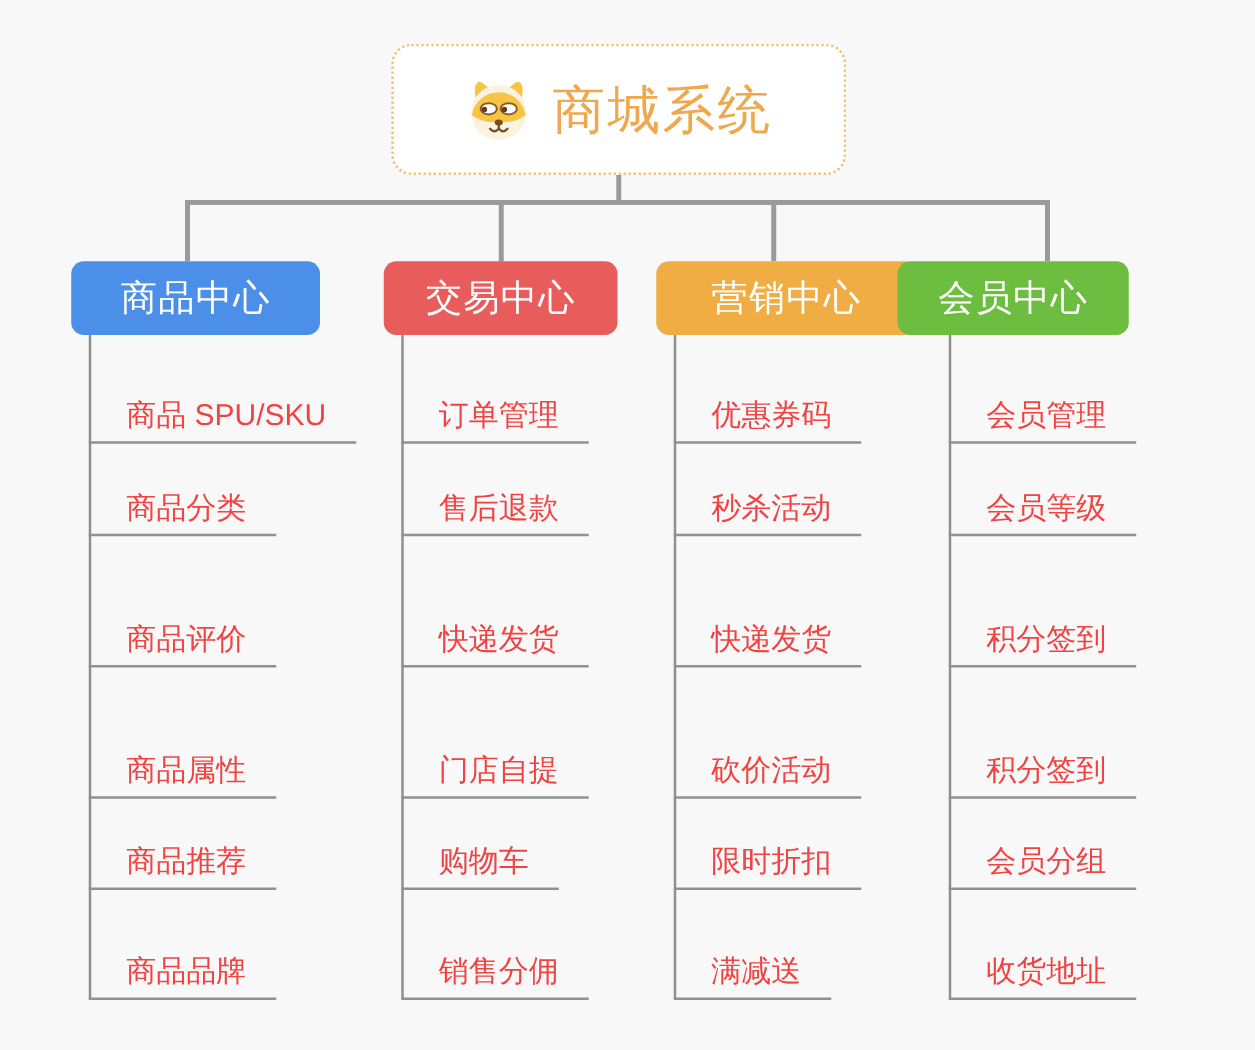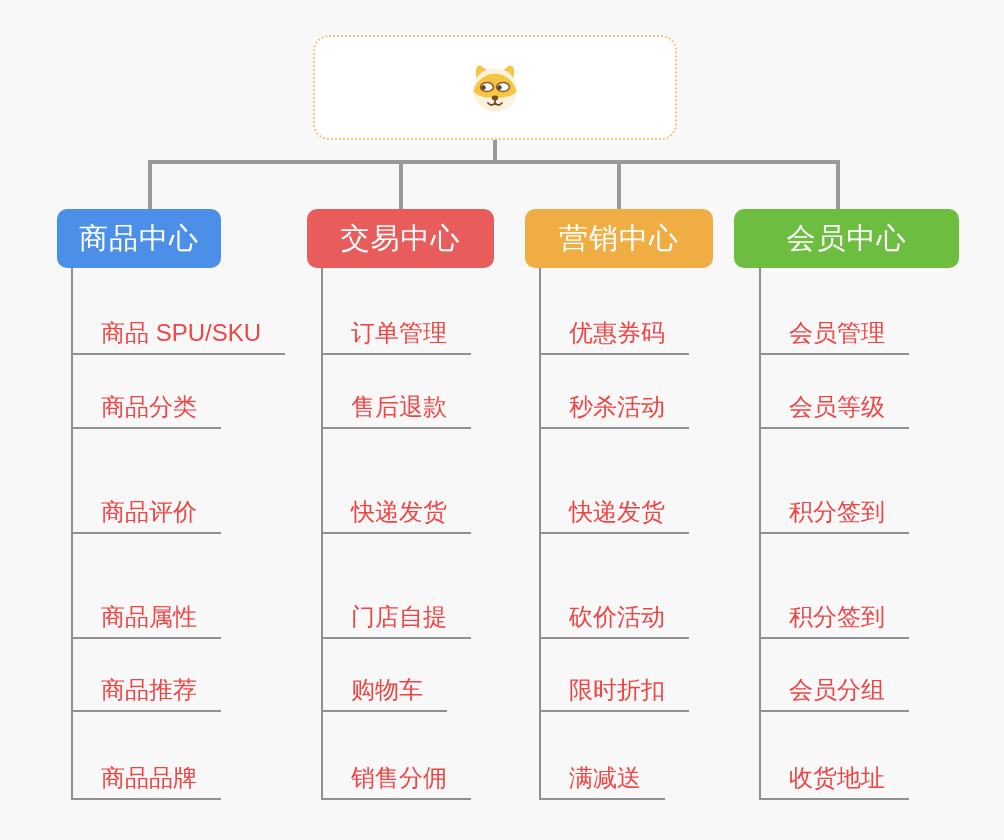--- a/index.html
+++ b/index.html
@@ -21,24 +21,24 @@
     border:2px dotted #f2c27b;border-radius:16px;
     display:flex;align-items:center;justify-content:center;gap:16px;
   }
   .root-title{font-size:42px;letter-spacing:2px;color:#f0a84e}
   
   .branch{
     position:absolute;top:209px;height:59px;border-radius:10px;
     display:flex;align-items:center;justify-content:center;
     color:#ffffff;font-size:29px;letter-spacing:1px;cursor:default;
   }
-  .branch-0{left:57px;width:164px}
+  .branch-0{left:57px;width:199px}
   .branch-1{left:307px;width:187px}
-  .branch-2{left:525px;width:188px}
-  .branch-3{left:734px;width:225px}
+  .branch-2{left:525px;width:208px}
+  .branch-3{left:718px;width:185px}
   
   .col{position:absolute;top:268px}
   .col-0{left:71px}.col-1{left:321px}.col-2{left:539px}.col-3{left:759px}
   .trunk{position:absolute;left:0;top:0;width:2px;height:531px;background:#8f8f8f}
   .leaf{
     position:absolute;left:0;white-space:nowrap;
     font-size:24px;color:#ef4444;line-height:30px;
     padding:0 24px 5px 30px;border-bottom:2px solid #919191;
   }
   .r1{top:50px}.r2{top:124px}.r3{top:229px}.r4{top:334px}.r5{top:407px}.r6{top:495px}
@@ -61,20 +61,21 @@
       <circle cx="27" cy="27" r="22" fill="#fbf3df"></circle>
       <path d="M5.5 29 A 21.8 21.8 0 0 1 48.5 29 Q40 36 27 34.5 Q14 36 5.5 29 Z" fill="#f6c544"></path>
       <ellipse cx="19" cy="24" rx="6.5" ry="4.5" fill="#ffffff" stroke="#8a5a2b" stroke-width="1.6"></ellipse>
       <circle cx="15.5" cy="24.5" r="2.2" fill="#5f3d1e"></circle>
       <ellipse cx="35" cy="24" rx="6.5" ry="4.5" fill="#ffffff" stroke="#8a5a2b" stroke-width="1.6"></ellipse>
       <circle cx="31.5" cy="24.5" r="2.2" fill="#5f3d1e"></circle>
       <ellipse cx="27" cy="35" rx="3.2" ry="2.4" fill="#7b4a22"></ellipse>
       <path d="M27 35 L27 40 M20 40 Q23.5 44 27 40 Q30.5 44 34 40" stroke="#7b4a22" stroke-width="1.8" fill="none" stroke-linecap="round"></path>
     </svg>
   </span>
+  <span class="root-title" style="color: rgb(240, 168, 78);">商城系统</span>
 </div>
 
 <div class="branch branch-0" style="background-color: rgb(75, 143, 233);">
   <span>商品中心</span>
 </div>
 <div class="branch branch-1" style="background-color: rgb(232, 92, 92);">
   <span>交易中心</span>
 </div>
 <div class="branch branch-2" style="background-color: rgb(239, 173, 67);">
   <span>营销中心</span>

